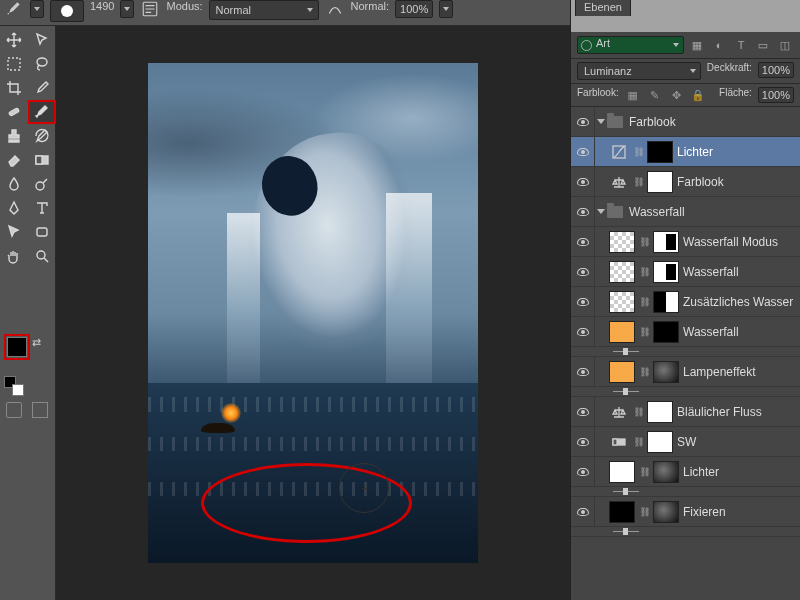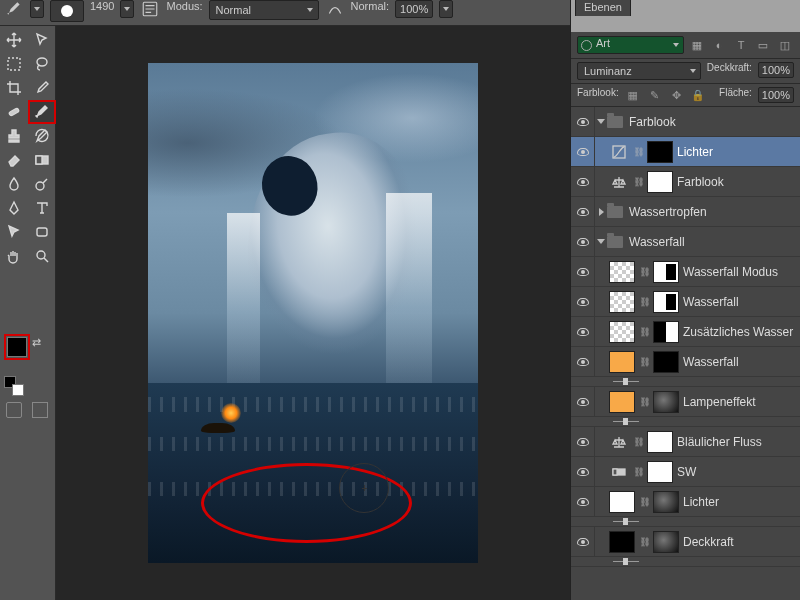--- a/index.html
+++ b/index.html
@@ -342,30 +342,20 @@
         </div>
         <div class="link-ico">⛓</div>
         <div class="thumb mask"></div>
         <span class="lname">Farblook</span>
       </div>
       <div class="layer">
         <div class="vis">
           <div class="eye"></div>
         </div>
         <div class="twisty">
-          <div class="tw-right"></div>
-        </div>
-        <div class="folder-ico"></div>
-        <span class="lname">Wassertropfen</span>
-      </div>
-      <div class="layer">
-        <div class="vis">
-          <div class="eye"></div>
-        </div>
-        <div class="twisty">
           <div class="tw-down"></div>
         </div>
         <div class="folder-ico"></div>
         <span class="lname">Wasserfall</span>
       </div>
       <div class="layer">
         <div class="vis">
           <div class="eye"></div>
         </div>
         <div class="indent"></div>
@@ -463,19 +453,19 @@
         <div class="slider-line"></div>
       </div>
       <div class="layer">
         <div class="vis">
           <div class="eye"></div>
         </div>
         <div class="indent"></div>
         <div class="thumb mask-dark"></div>
         <div class="link-ico">⛓</div>
         <div class="thumb blur"></div>
-        <span class="lname">Deckkraft</span>
+        <span class="lname">Fixieren</span>
       </div>
       <div style="height: 10px; border-bottom: 1px solid rgb(56, 56, 56); display: flex; align-items: center; padding-left: 40px;">
         <div class="slider-line"></div>
       </div>
     </div>
 </div>
 
 </body></html>

